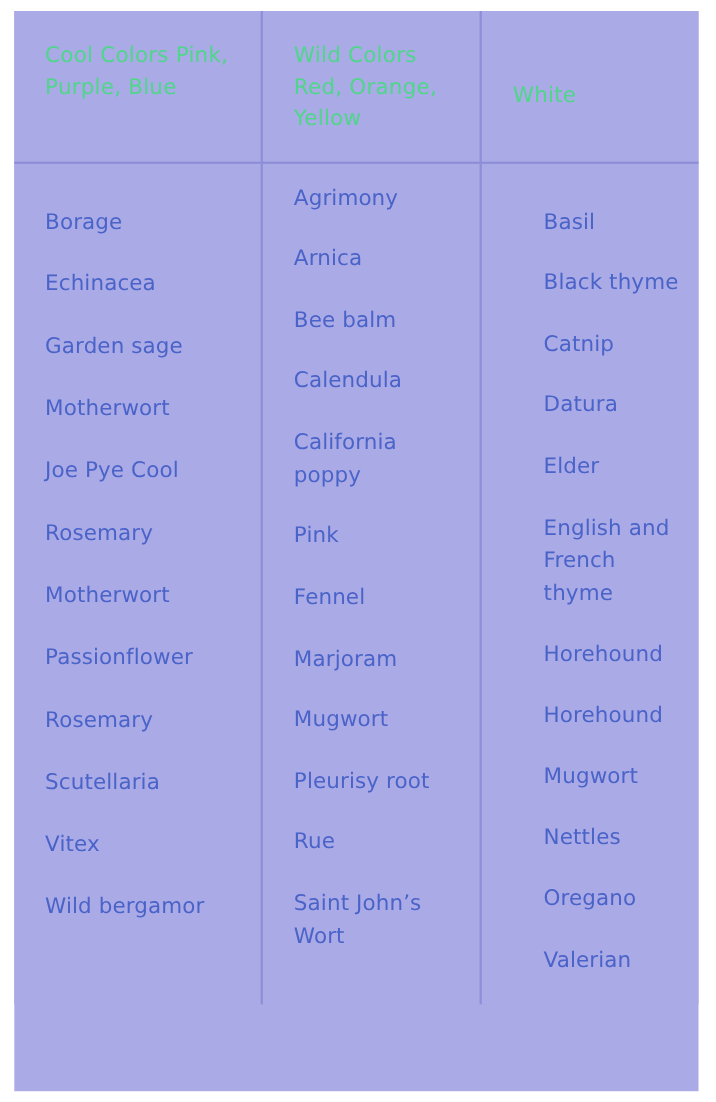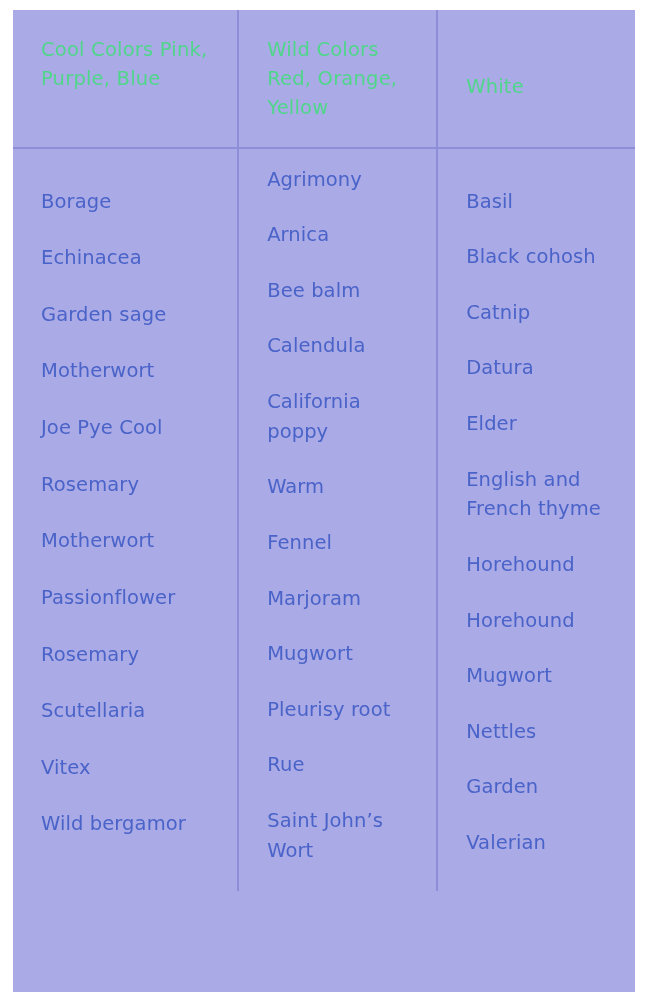--- a/index.html
+++ b/index.html
@@ -74,21 +74,21 @@
     margin: 0 0 27px 0;
     letter-spacing: 0.1px;
   }
   ul.plant-list li.first {
     margin-top: 38px;
   }
   ul.plant-list li.wrap {
     margin-bottom: 22px;
   }
   .col2 ul.plant-list li { margin-bottom: 26px; margin-top: 16px; }
-  .col3 ul.plant-list li { margin-bottom: 26px; }
+  .col3 ul.plant-list li { margin-bottom: 26px; margin-left: 28px; }
 </style>
 </head>
 <body>
 
 <div class="table-wrap">
   <table class="plant-table">
     <colgroup>
       <col class="c1">
       <col class="c2">
       <col class="c3">
@@ -118,41 +118,41 @@
             <li>Wild bergamor</li>
           </ul>
         </td>
         <td class="col2">
           <ul class="plant-list">
             <li class="first">Agrimony</li>
             <li>Arnica</li>
             <li>Bee balm</li>
             <li>Calendula</li>
             <li class="wrap">California poppy</li>
-            <li>Warm</li>
+            <li>Pink</li>
             <li>Fennel</li>
             <li>Marjoram</li>
             <li>Mugwort</li>
             <li>Pleurisy root</li>
             <li>Rue</li>
             <li class="wrap">Saint John’s Wort</li>
           </ul>
         </td>
         <td class="col3">
           <ul class="plant-list">
             <li class="first">Basil</li>
-            <li>Black cohosh</li>
+            <li>Black thyme</li>
             <li>Catnip</li>
             <li>Datura</li>
             <li class="wrap">Elder</li>
             <li class="wrap">English and French thyme</li>
             <li>Horehound</li>
             <li>Horehound</li>
             <li>Mugwort</li>
             <li>Nettles</li>
-            <li>Garden</li>
+            <li>Oregano</li>
             <li>Valerian</li>
           </ul>
         </td>
       </tr>
     </tbody>
   </table>
 </div>
 
 </body></html>

